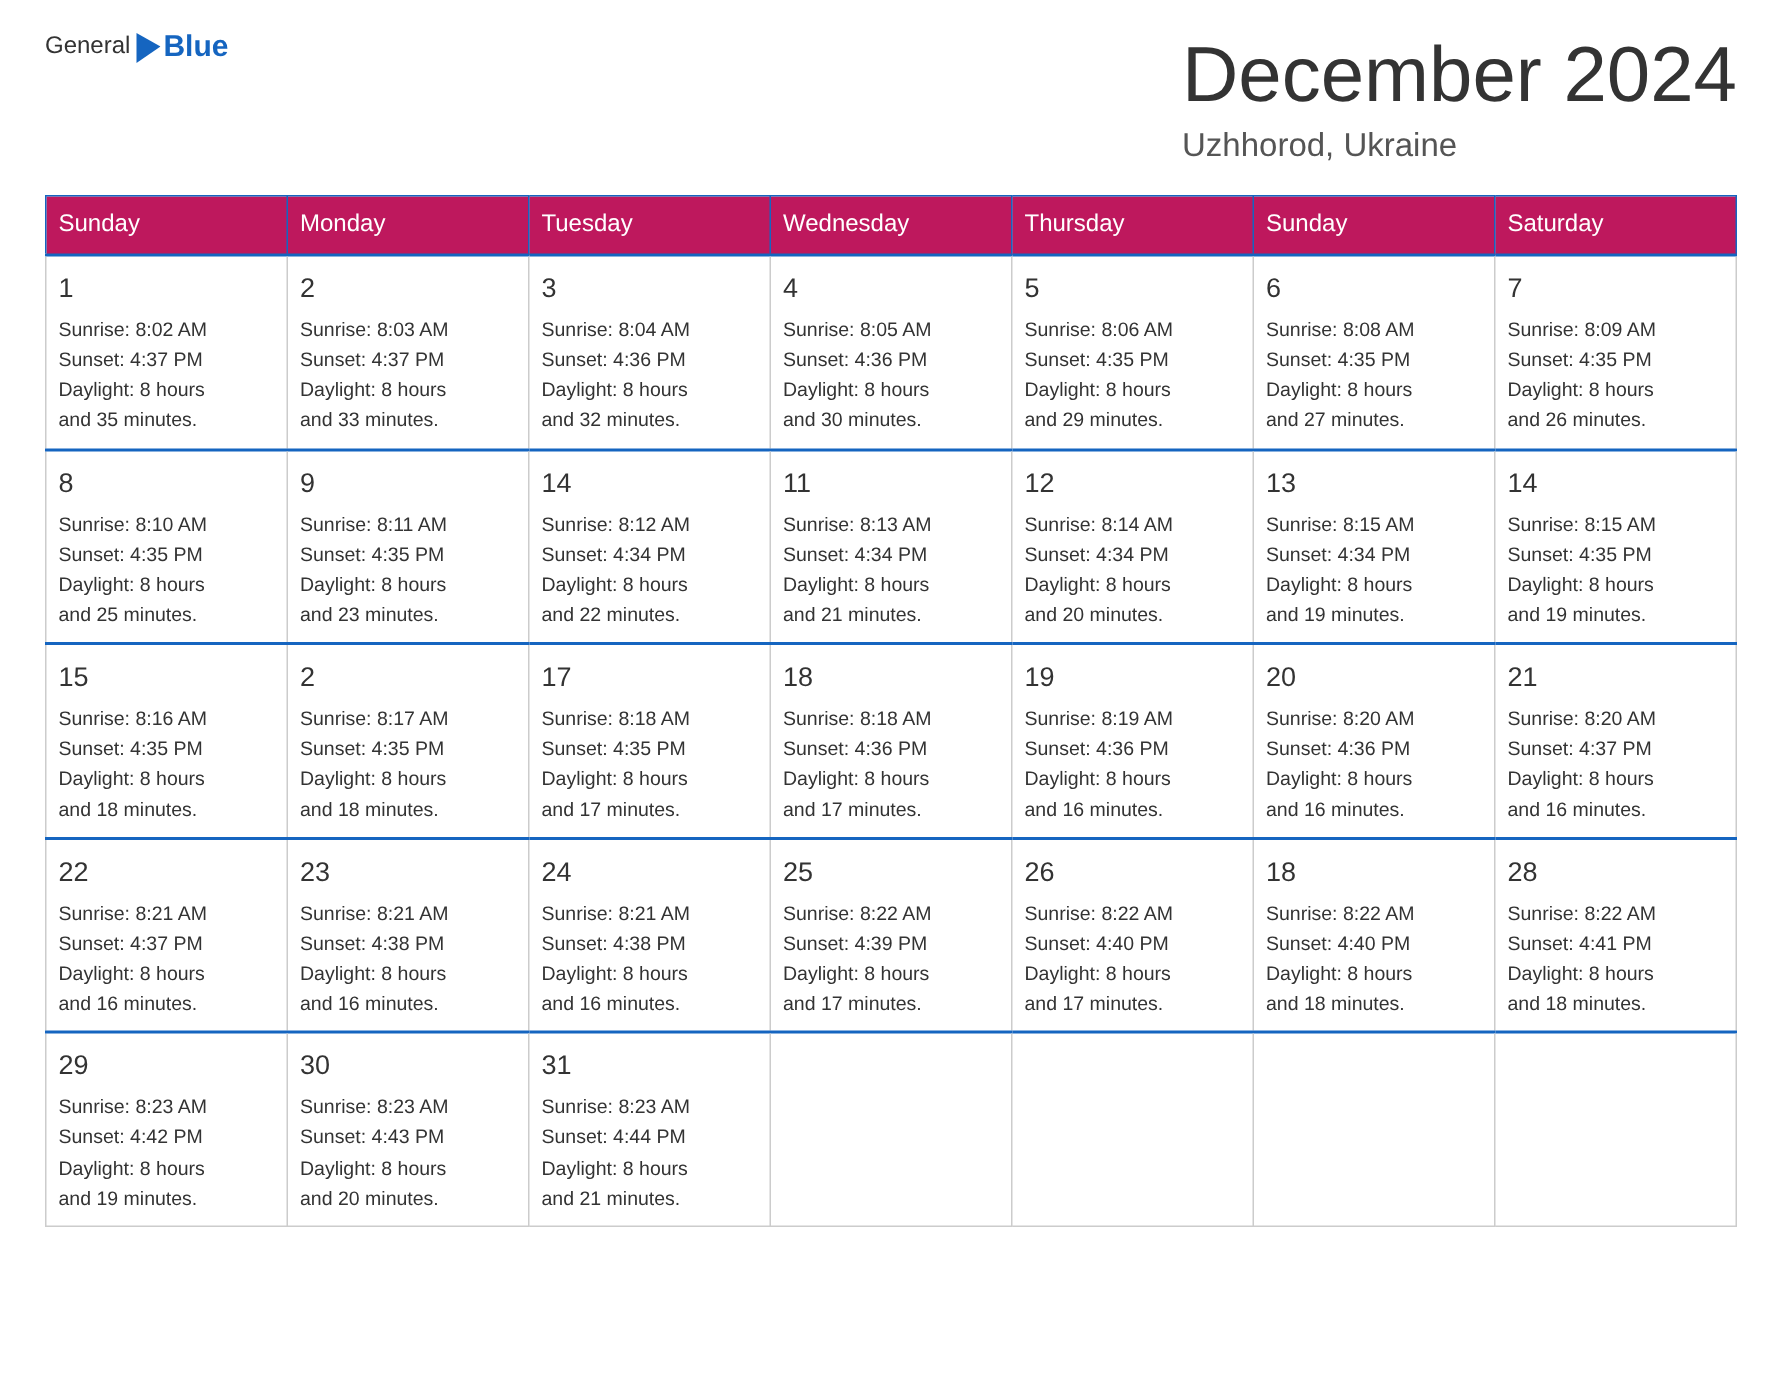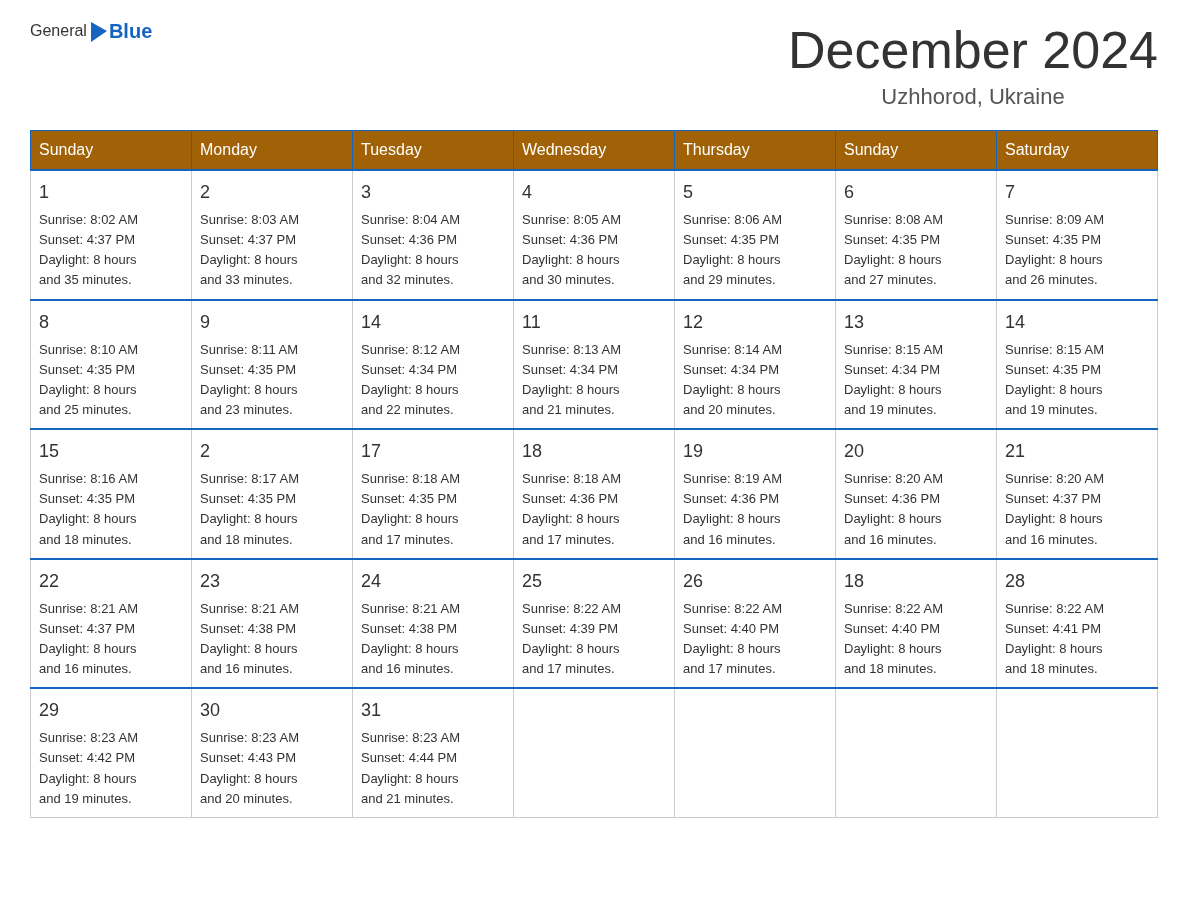--- a/index.html
+++ b/index.html
@@ -24,39 +24,39 @@
     .logo-general {
       color: #333;
     }
     .logo-subtitle {
       color: #1565c0;
       font-size: 20px;
       font-weight: bold;
       margin-left: 2px;
     }
     .title-section {
-      text-align: center;
+      text-align: left;
     }
     .month-title {
       font-size: 52px;
       font-weight: normal;
       color: #333;
     }
     .location {
       font-size: 22px;
       color: #555;
       margin-top: 4px;
     }
     table {
       width: 100%;
       border-collapse: collapse;
       table-layout: fixed;
     }
     th {
-      background-color: #a16207;
+      background-color: #be185d;
       color: #ffffff;
       padding: 10px 8px;
       font-size: 16px;
       font-weight: normal;
       text-align: left;
       border: 1px solid #1565c0;
     }
     td {
       vertical-align: top;
       padding: 8px 8px;

